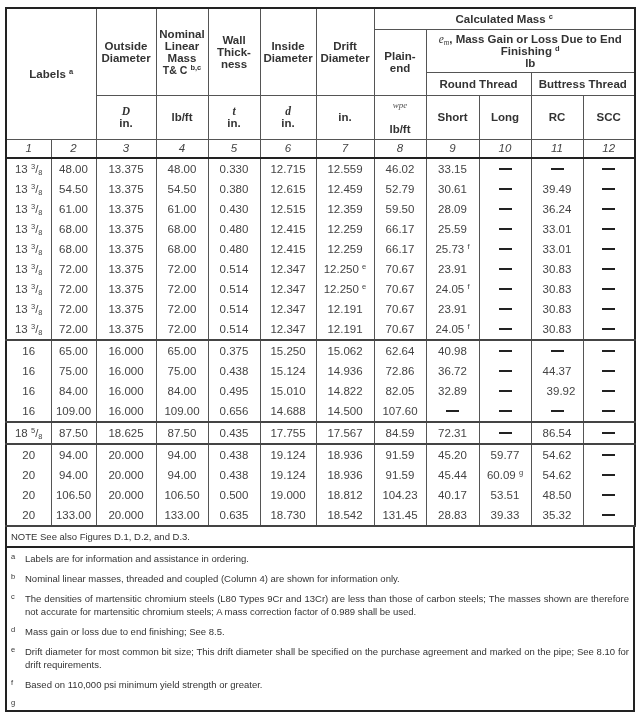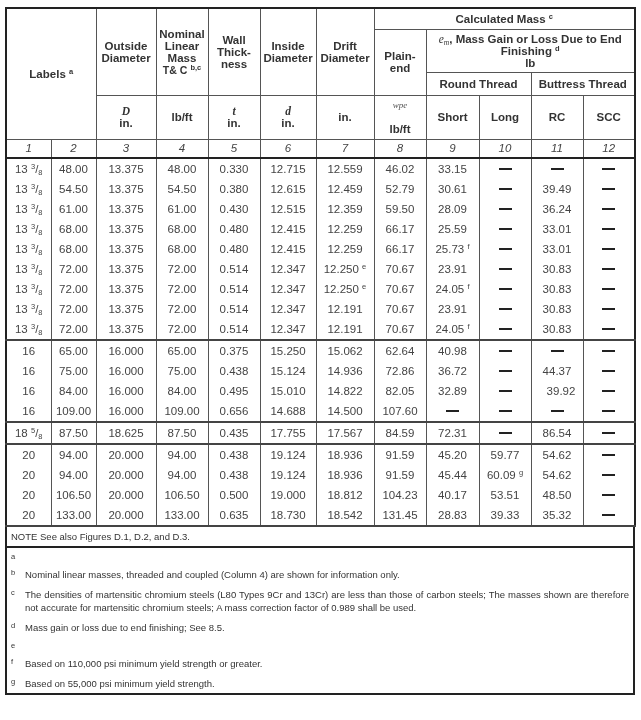--- a/index.html
+++ b/index.html
@@ -361,39 +361,40 @@
           <td style="border-top: none;"><span class="dash"></span></td>
         </tr>
       </tbody>
   </table>
 
   <div class="notes">
     <div class="note-line">NOTE    See also Figures D.1, D.2, and D.3.</div>
     <div id="footnotes">
         <div class="fn">
           <span class="mark">a</span>
+          <span class="txt">Labels are for information and assistance in ordering.</span>
         </div>
         <div class="fn">
           <span class="mark">b</span>
           <span class="txt">Nominal linear masses, threaded and coupled (Column 4) are shown for information only.</span>
         </div>
         <div class="fn">
           <span class="mark">c</span>
           <span class="txt">The densities of martensitic chromium steels (L80 Types 9Cr and 13Cr) are less than those of carbon steels; The masses shown are therefore not accurate for martensitic chromium steels; A mass correction factor of 0.989 shall be used.</span>
         </div>
         <div class="fn">
           <span class="mark">d</span>
           <span class="txt">Mass gain or loss due to end finishing; See 8.5.</span>
         </div>
         <div class="fn">
           <span class="mark">e</span>
+          <span class="txt">Drift diameter for most common bit size; This drift diameter shall be specified on the purchase agreement and marked on the pipe; See 8.10 for drift requirements.</span>
         </div>
         <div class="fn">
           <span class="mark">f</span>
           <span class="txt">Based on 110,000 psi minimum yield strength or greater.</span>
         </div>
         <div class="fn">
           <span class="mark">g</span>
-          <span class="txt">Based on 55,000 psi minimum yield strength.</span>
         </div>
       </div>
   </div>
 </div>
 
 </body></html>

